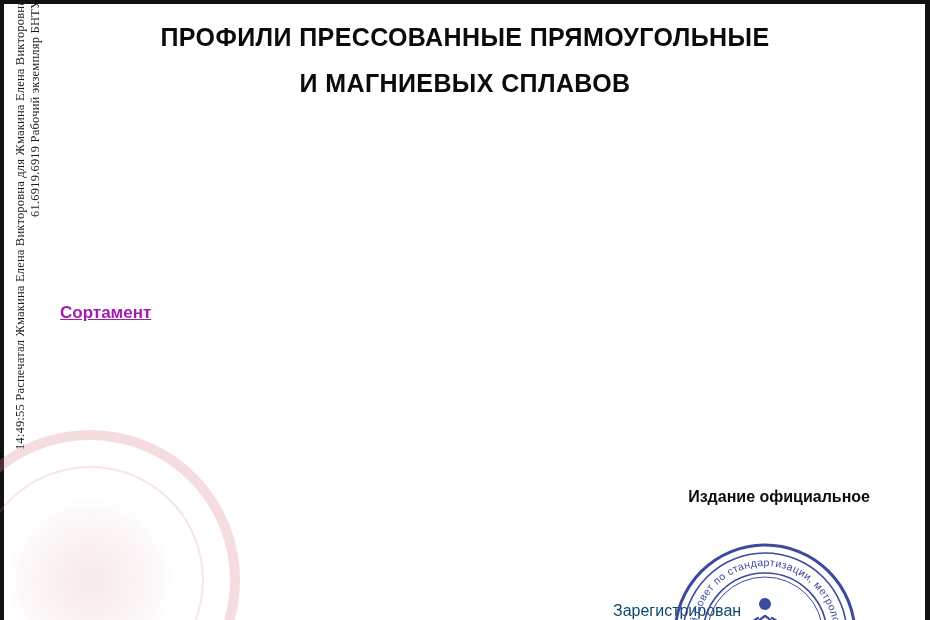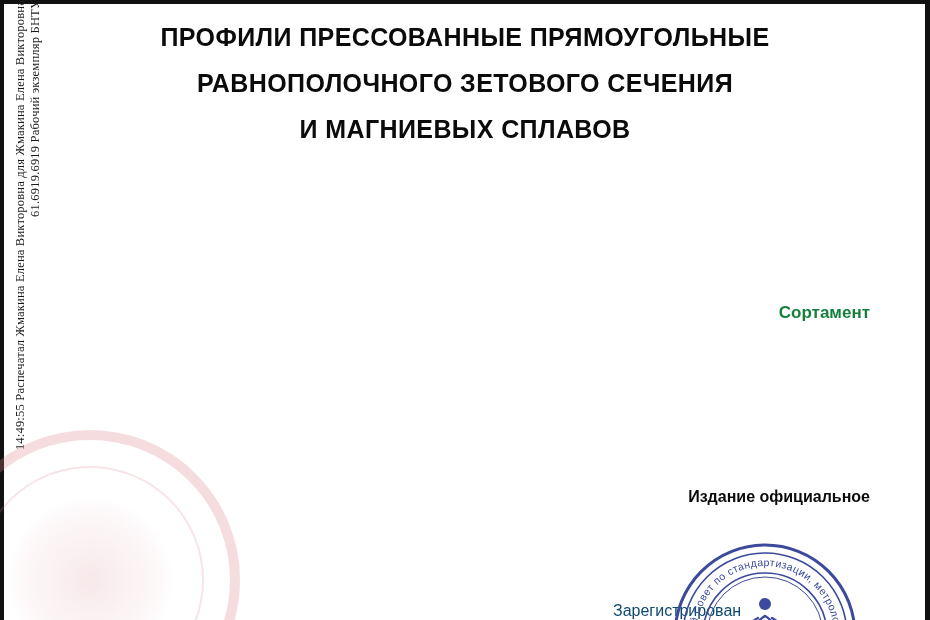--- a/index.html
+++ b/index.html
@@ -86,25 +86,26 @@
     color: #0b0b0b;
     line-height: 46px;
     text-align: center;
   }
 
   .subtitle {
     position: absolute;
     left: 60px;
     top: 303px;
     width: 810px;
-    text-align: right;
+    text-align: left;
     font-family: "Liberation Sans", sans-serif;
     font-weight: bold;
     font-size: 17px;
-    color: #15803d;
+    color: #a21caf;
+    text-decoration: underline;
   }
 
   .official {
     position: absolute;
     left: 60px;
     top: 488px;
     width: 810px;
     text-align: right;
     font-family: "Liberation Sans", sans-serif;
     font-weight: bold;
@@ -171,21 +172,20 @@
   <div class="edge-left"></div>
   <div class="edge-right"></div>
 
   <div class="side-stamp">
     <div class="line">14:49:55 Распечатал Жмакина Елена Викторовна для Жмакина Елена Викторовна</div>
     <div class="line second">61.6919.6919 Рабочий экземпляр БНТУ</div>
   </div>
 
   <div class="title-block">
     <div class="title-line">ПРОФИЛИ ПРЕССОВАННЫЕ ПРЯМОУГОЛЬНЫЕ</div>
-    <div class="title-line">РАВНОПОЛОЧНОГО ЗЕТОВОГО СЕЧЕНИЯ</div>
     <div class="title-line">И МАГНИЕВЫХ СПЛАВОВ</div>
   </div>
 
   <div class="subtitle">Сортамент</div>
 
   <div class="official">Издание официальное</div>
 
   <div class="registered">Зарегистрирован</div>
 
   <div class="watermark-left"></div>

